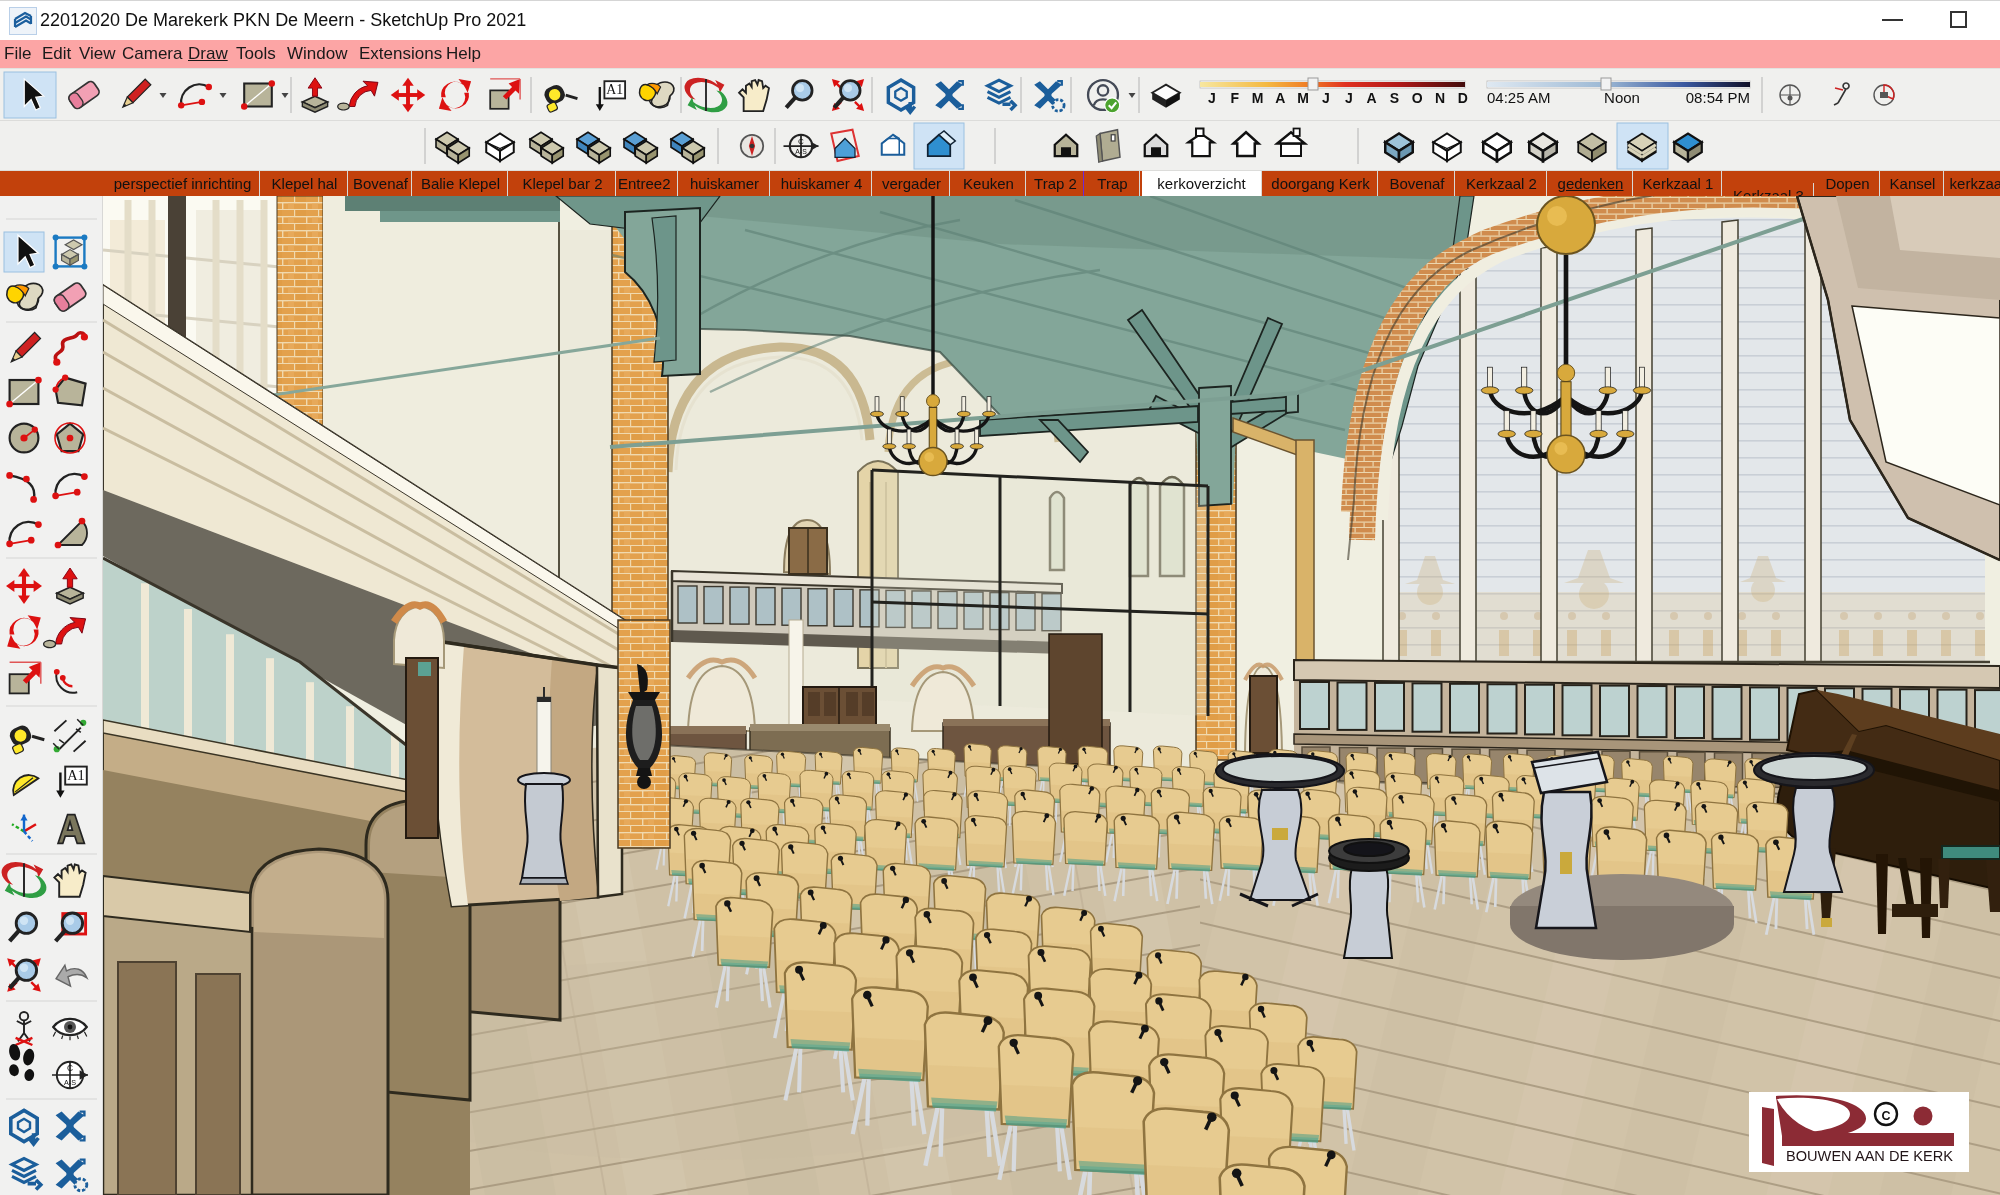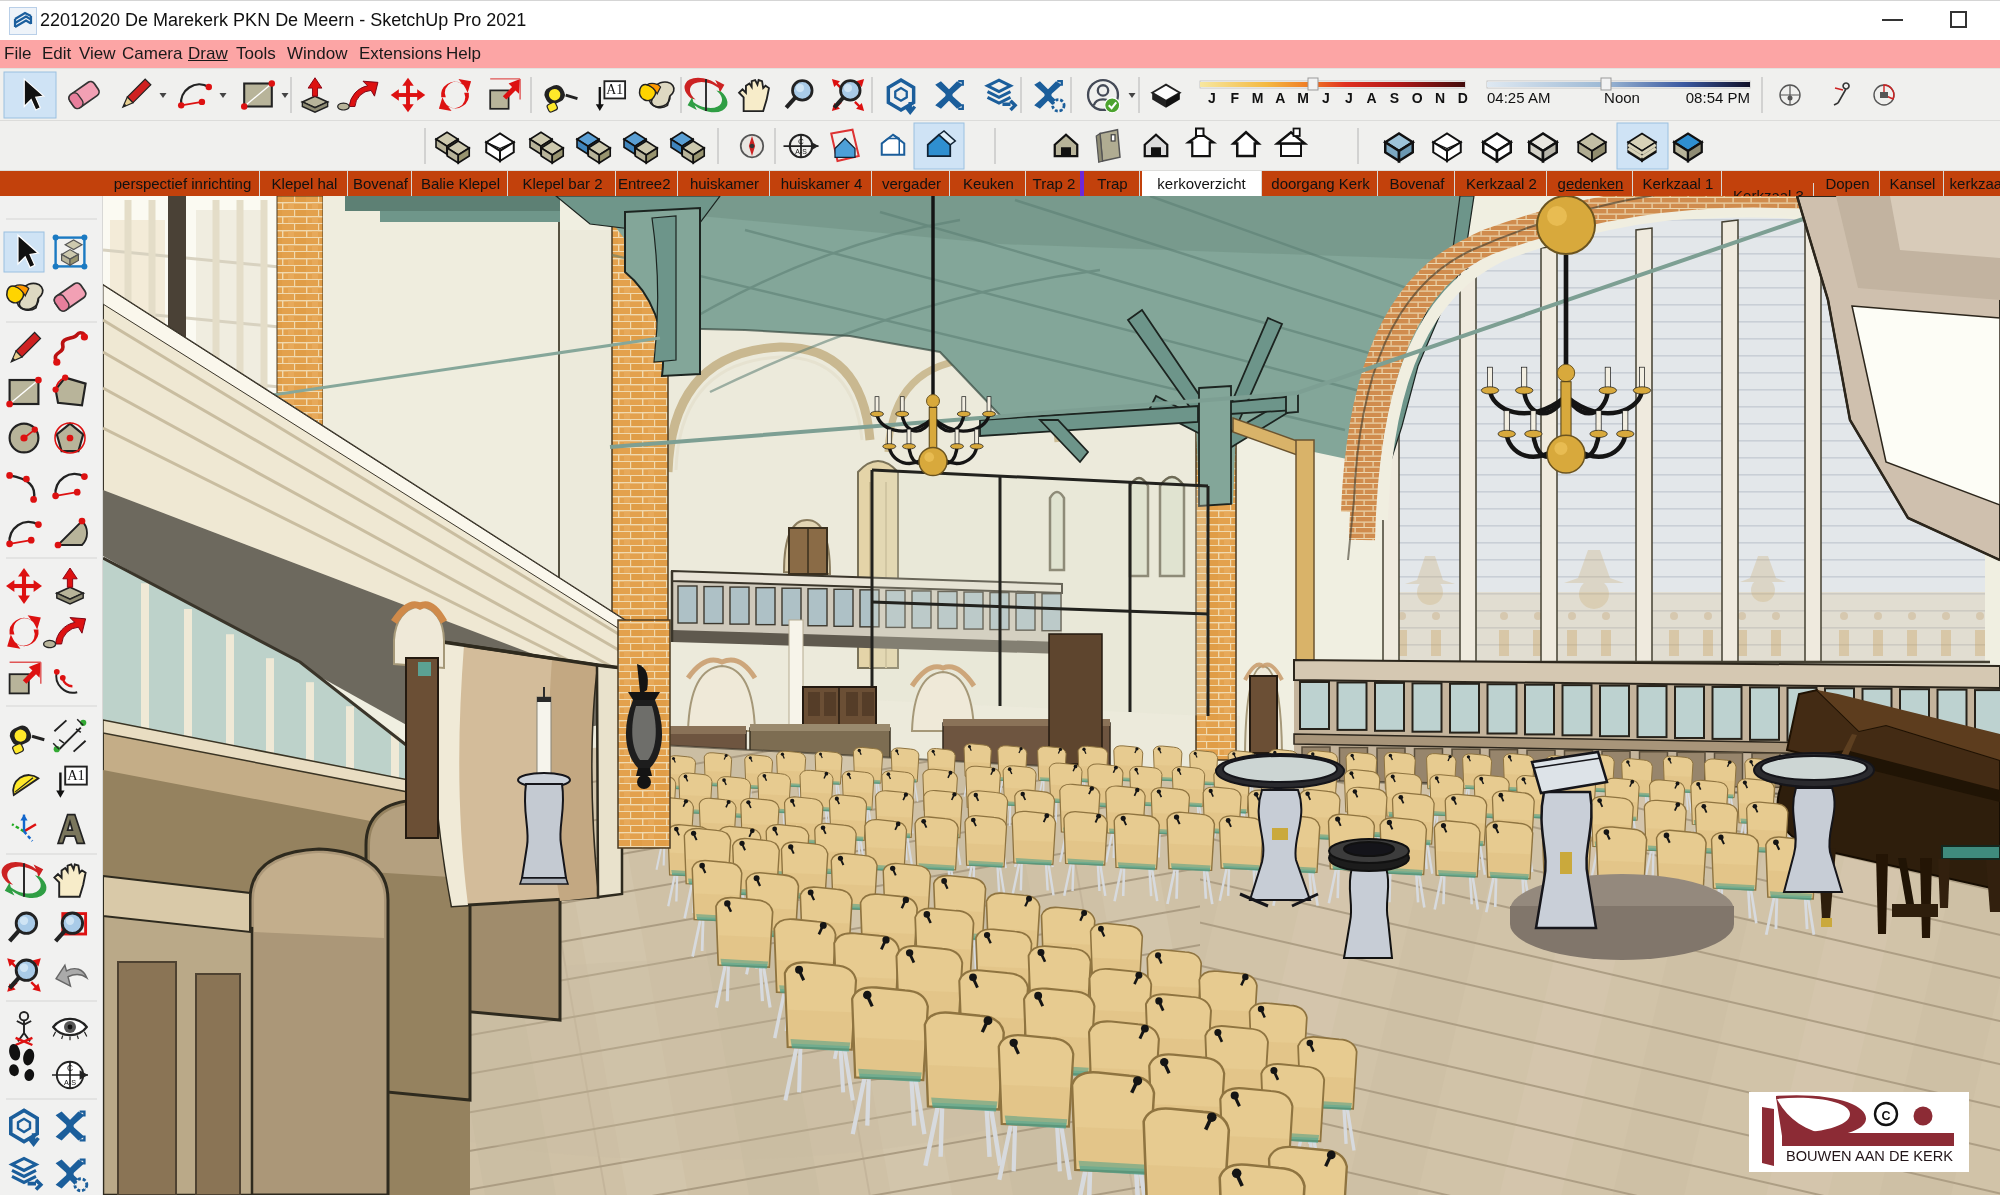--- a/index.html
+++ b/index.html
@@ -400,21 +400,21 @@
       <div style="position:absolute;left:106px;top:0;width:154px;height:26px;border-right:1px solid #d8d8d6;font:15px 'Liberation Sans',sans-serif;color:#111;text-align:center;line-height:25px;white-space:nowrap;overflow:hidden;">perspectief inrichting</div>
       <div style="position:absolute;left:262px;top:0;width:86px;height:26px;border-right:1px solid #d8d8d6;font:15px 'Liberation Sans',sans-serif;color:#111;text-align:center;line-height:25px;white-space:nowrap;overflow:hidden;">Klepel hal</div>
       <div style="position:absolute;left:350px;top:0;width:62px;height:26px;border-right:1px solid #d8d8d6;font:15px 'Liberation Sans',sans-serif;color:#111;text-align:center;line-height:25px;white-space:nowrap;overflow:hidden;">Bovenaf</div>
       <div style="position:absolute;left:414px;top:0;width:94px;height:26px;border-right:1px solid #d8d8d6;font:15px 'Liberation Sans',sans-serif;color:#111;text-align:center;line-height:25px;white-space:nowrap;overflow:hidden;">Balie Klepel</div>
       <div style="position:absolute;left:510px;top:0;width:106px;height:26px;border-right:1px solid #d8d8d6;font:15px 'Liberation Sans',sans-serif;color:#111;text-align:center;line-height:25px;white-space:nowrap;overflow:hidden;">Klepel bar 2</div>
       <div style="position:absolute;left:618px;top:0;width:60px;height:26px;border-right:1px solid #d8d8d6;font:15px 'Liberation Sans',sans-serif;color:#111;line-height:25px;white-space:nowrap;overflow:hidden;">Entree2</div>
       <div style="position:absolute;left:680px;top:0;width:90px;height:26px;border-right:1px solid #d8d8d6;font:15px 'Liberation Sans',sans-serif;color:#111;text-align:center;line-height:25px;white-space:nowrap;overflow:hidden;">huiskamer</div>
       <div style="position:absolute;left:772px;top:0;width:100px;height:26px;border-right:1px solid #d8d8d6;font:15px 'Liberation Sans',sans-serif;color:#111;text-align:center;line-height:25px;white-space:nowrap;overflow:hidden;">huiskamer 4</div>
       <div style="position:absolute;left:874px;top:0;width:76px;height:26px;border-right:1px solid #d8d8d6;font:15px 'Liberation Sans',sans-serif;color:#111;text-align:center;line-height:25px;white-space:nowrap;overflow:hidden;">vergader</div>
       <div style="position:absolute;left:952px;top:0;width:74px;height:26px;border-right:1px solid #d8d8d6;font:15px 'Liberation Sans',sans-serif;color:#111;text-align:center;line-height:25px;white-space:nowrap;overflow:hidden;">Keuken</div>
-      <div style="position:absolute;left:1028px;top:0;width:56px;height:26px;border-right:4px solid #6d28d9;font:15px 'Liberation Sans',sans-serif;color:#111;text-align:center;line-height:25px;white-space:nowrap;overflow:hidden;">Trap 2</div>
+      <div style="position:absolute;left:1028px;top:0;width:56px;height:26px;border-right:1px solid #6d28d9;font:15px 'Liberation Sans',sans-serif;color:#111;text-align:center;line-height:25px;white-space:nowrap;overflow:hidden;">Trap 2</div>
       <div style="position:absolute;left:1086px;top:0;width:54px;height:26px;border-right:1px solid #d8d8d6;font:15px 'Liberation Sans',sans-serif;color:#111;text-align:center;line-height:25px;white-space:nowrap;overflow:hidden;">Trap</div>
       <div style="position:absolute;left:1142px;top:0;width:120px;height:26px;background:#fff;border-right:1px solid #d8d8d6;font:15px 'Liberation Sans',sans-serif;color:#111;text-align:center;line-height:25px;white-space:nowrap;overflow:hidden;">kerkoverzicht</div>
       <div style="position:absolute;left:1264px;top:0;width:114px;height:26px;border-right:1px solid #d8d8d6;font:15px 'Liberation Sans',sans-serif;color:#111;text-align:center;line-height:25px;white-space:nowrap;overflow:hidden;">doorgang Kerk</div>
       <div style="position:absolute;left:1380px;top:0;width:75px;height:26px;border-right:1px solid #d8d8d6;font:15px 'Liberation Sans',sans-serif;color:#111;text-align:center;line-height:25px;white-space:nowrap;overflow:hidden;">Bovenaf</div>
       <div style="position:absolute;left:1457px;top:0;width:90px;height:26px;border-right:1px solid #d8d8d6;font:15px 'Liberation Sans',sans-serif;color:#111;text-align:center;line-height:25px;white-space:nowrap;overflow:hidden;">Kerkzaal 2</div>
       <div style="position:absolute;left:1549px;top:0;width:84px;height:26px;border-right:1px solid #d8d8d6;font:15px 'Liberation Sans',sans-serif;color:#111;text-align:center;line-height:25px;white-space:nowrap;overflow:hidden;text-decoration:underline;">gedenken</div>
       <div style="position:absolute;left:1635px;top:0;width:87px;height:26px;border-right:1px solid #d8d8d6;font:15px 'Liberation Sans',sans-serif;color:#111;text-align:center;line-height:25px;white-space:nowrap;overflow:hidden;">Kerkzaal 1</div>
       <div style="position:absolute;left:1724px;top:12px;width:90px;height:26px;border-right:1px solid #d8d8d6;font:15px 'Liberation Sans',sans-serif;color:#111;text-align:center;line-height:25px;white-space:nowrap;overflow:hidden;">Kerkzaal 3</div>
       <div style="position:absolute;left:1816px;top:0;width:64px;height:26px;border-right:1px solid #d8d8d6;font:15px 'Liberation Sans',sans-serif;color:#111;text-align:center;line-height:25px;white-space:nowrap;overflow:hidden;">Dopen</div>
       <div style="position:absolute;left:1882px;top:0;width:62px;height:26px;border-right:1px solid #d8d8d6;font:15px 'Liberation Sans',sans-serif;color:#111;text-align:center;line-height:25px;white-space:nowrap;overflow:hidden;">Kansel</div>

